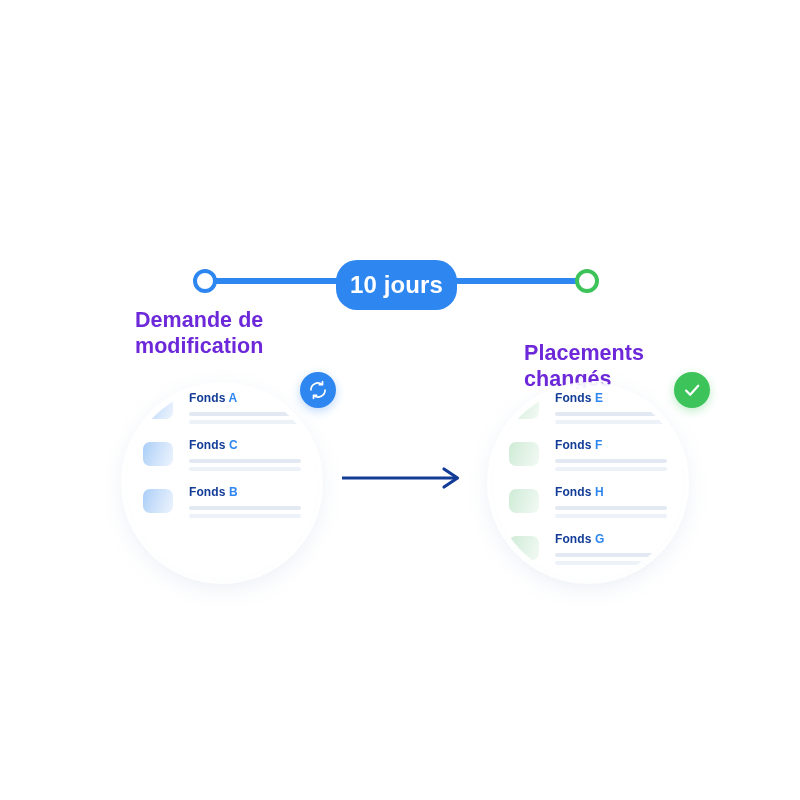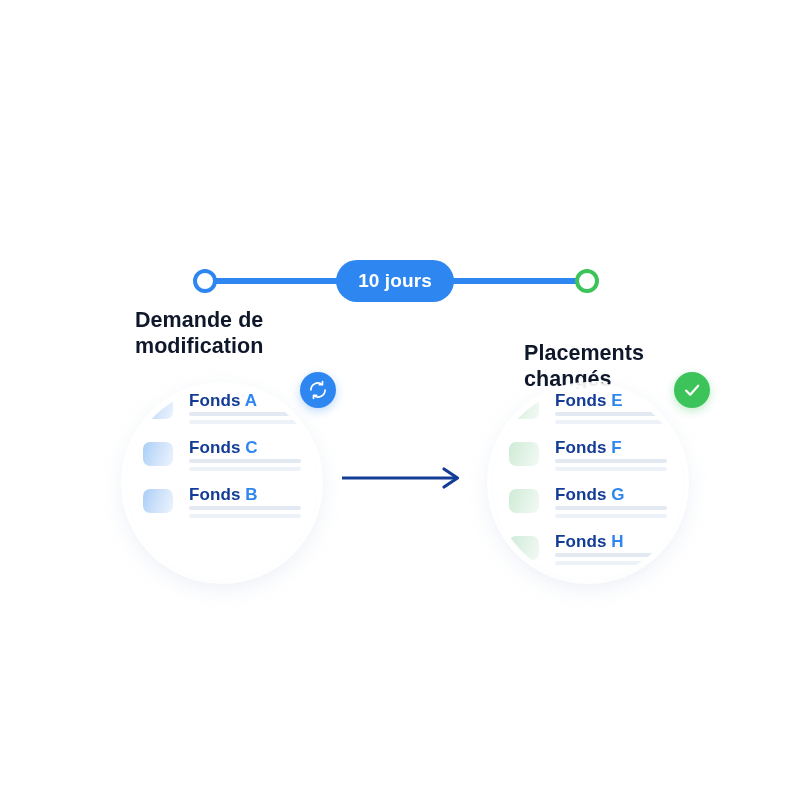--- a/index.html
+++ b/index.html
@@ -55,38 +55,38 @@
   .node-end {
     right: 0;
     border: 4px solid #3CC35A;
   }
 
   .day-pill {
     position: absolute;
     left: 336px;
     top: 260px;
     min-width: 118px;
-    height: 42px;
+    height: 50px;
     background: #2E86F0;
     border-radius: 21px;
     display: flex;
     align-items: center;
     justify-content: center;
     color: #ffffff;
-    font-size: 19px;
+    font-size: 24px;
     font-weight: bold;
     letter-spacing: 0.1px;
     padding: 0 14px;
     box-sizing: border-box;
   }
 
   
   .heading {
     position: absolute;
-    color: #0f172a;
+    color: #6d28d9;
     font-size: 21.5px;
     font-weight: bold;
     line-height: 26px;
     letter-spacing: 0.05px;
     white-space: pre-line;
   }
   .heading-left  { left: 135px; top: 307px; }
   .heading-right { left: 524px; top: 307px; margin-top: 33px; }
 
   
@@ -129,21 +129,21 @@
   .card-left .fund-thumb {
     background: linear-gradient(110deg, #A8CEF7 0%, #C9DFFA 42%, #EDF4FE 100%);
   }
   .card-right .fund-thumb {
     background: linear-gradient(110deg, #CFEBD6 0%, #DEF1E3 42%, #F2FAF4 100%);
   }
   .fund-label {
     position: absolute;
     left: 62px;
     top: 9px;
-    font-size: 17px;
+    font-size: 12px;
     font-weight: bold;
     color: #123C96;
     letter-spacing: 0.1px;
     white-space: nowrap;
   }
   .fund-label .fund-letter { color: #2E86F0; }
   .fund-bar {
     position: absolute;
     left: 62px;
     height: 4px;
@@ -261,31 +261,31 @@
           <span class="fund-letter">F</span>
         </div>
         <div class="fund-bar fund-bar-1"></div>
         <div class="fund-bar fund-bar-2"></div>
       </div>
 
       <div class="fund-row">
         <div class="fund-thumb"></div>
         <div class="fund-label">
           <span>Fonds</span>
+          <span class="fund-letter">H</span>
+        </div>
+        <div class="fund-bar fund-bar-1"></div>
+        <div class="fund-bar fund-bar-2"></div>
+      </div>
+
+      <div class="fund-row">
+        <div class="fund-thumb"></div>
+        <div class="fund-label">
+          <span>Fonds</span>
           <span class="fund-letter">G</span>
-        </div>
-        <div class="fund-bar fund-bar-1"></div>
-        <div class="fund-bar fund-bar-2"></div>
-      </div>
-
-      <div class="fund-row">
-        <div class="fund-thumb"></div>
-        <div class="fund-label">
-          <span>Fonds</span>
-          <span class="fund-letter">H</span>
         </div>
         <div class="fund-bar fund-bar-1"></div>
         <div class="fund-bar fund-bar-2"></div>
       </div>
 
     </div>
   </div>
 
   <div class="badge badge-refresh">
     <svg width="20" height="20" viewBox="0 0 24 24" fill="none">

